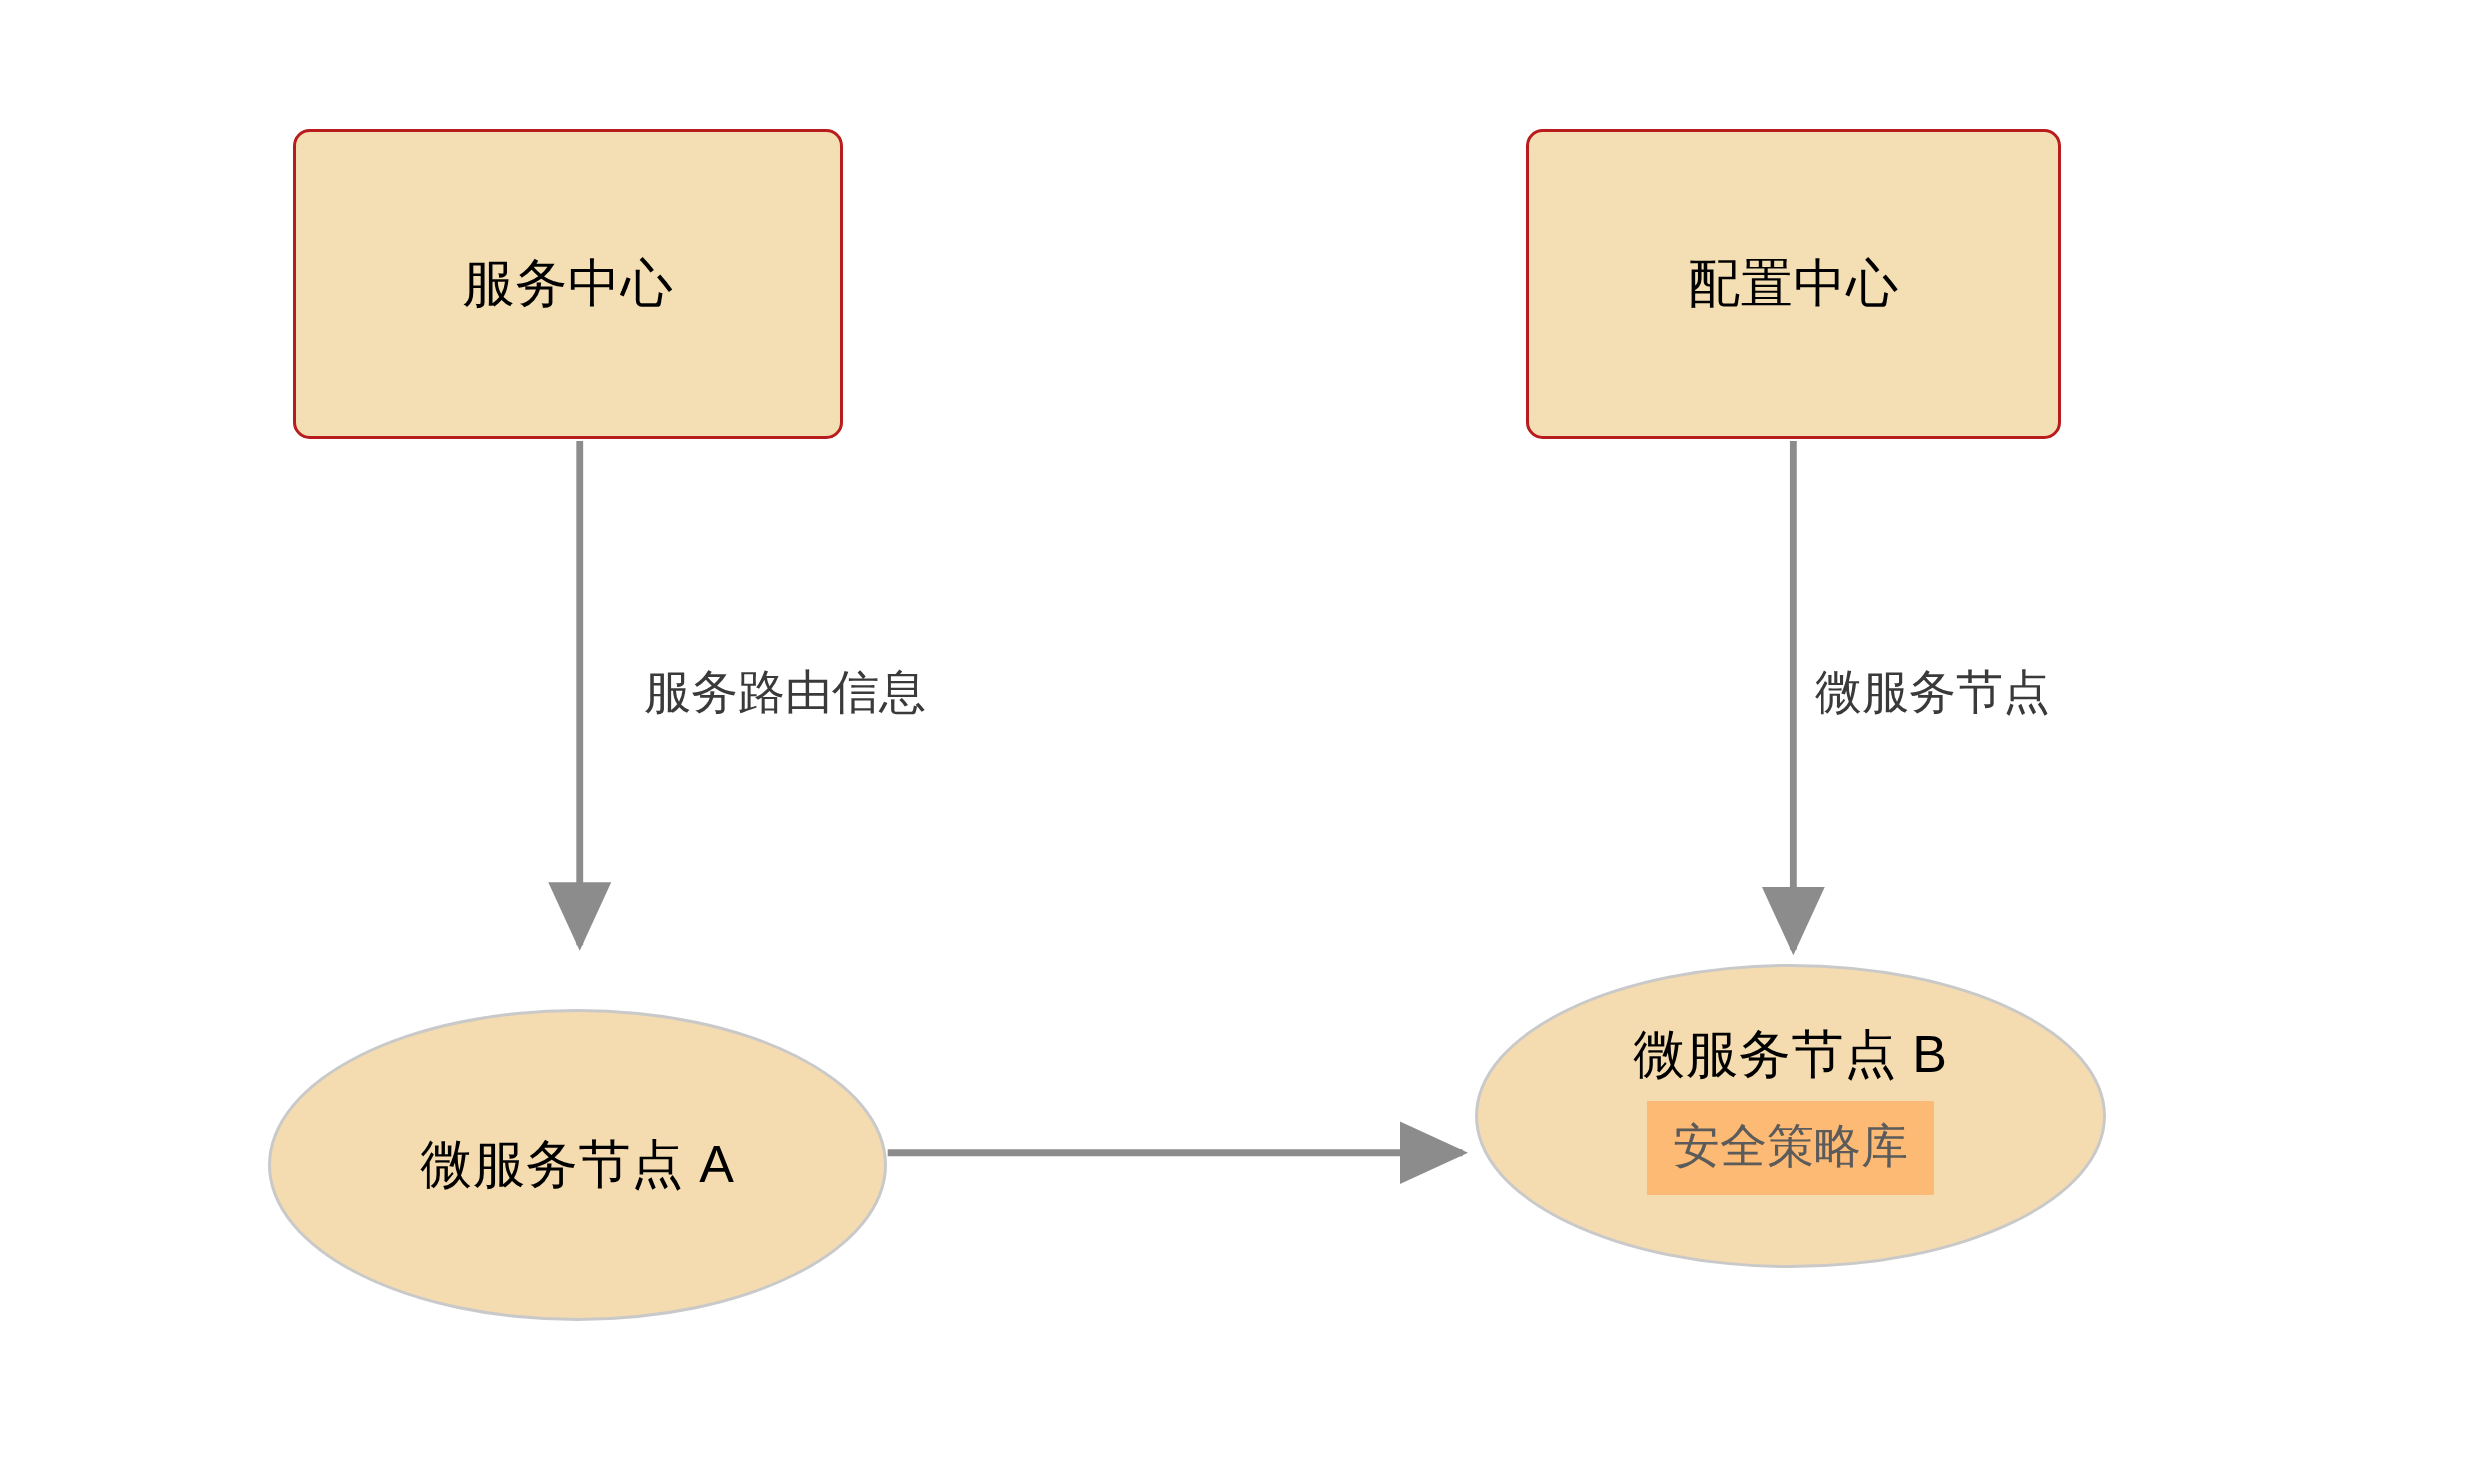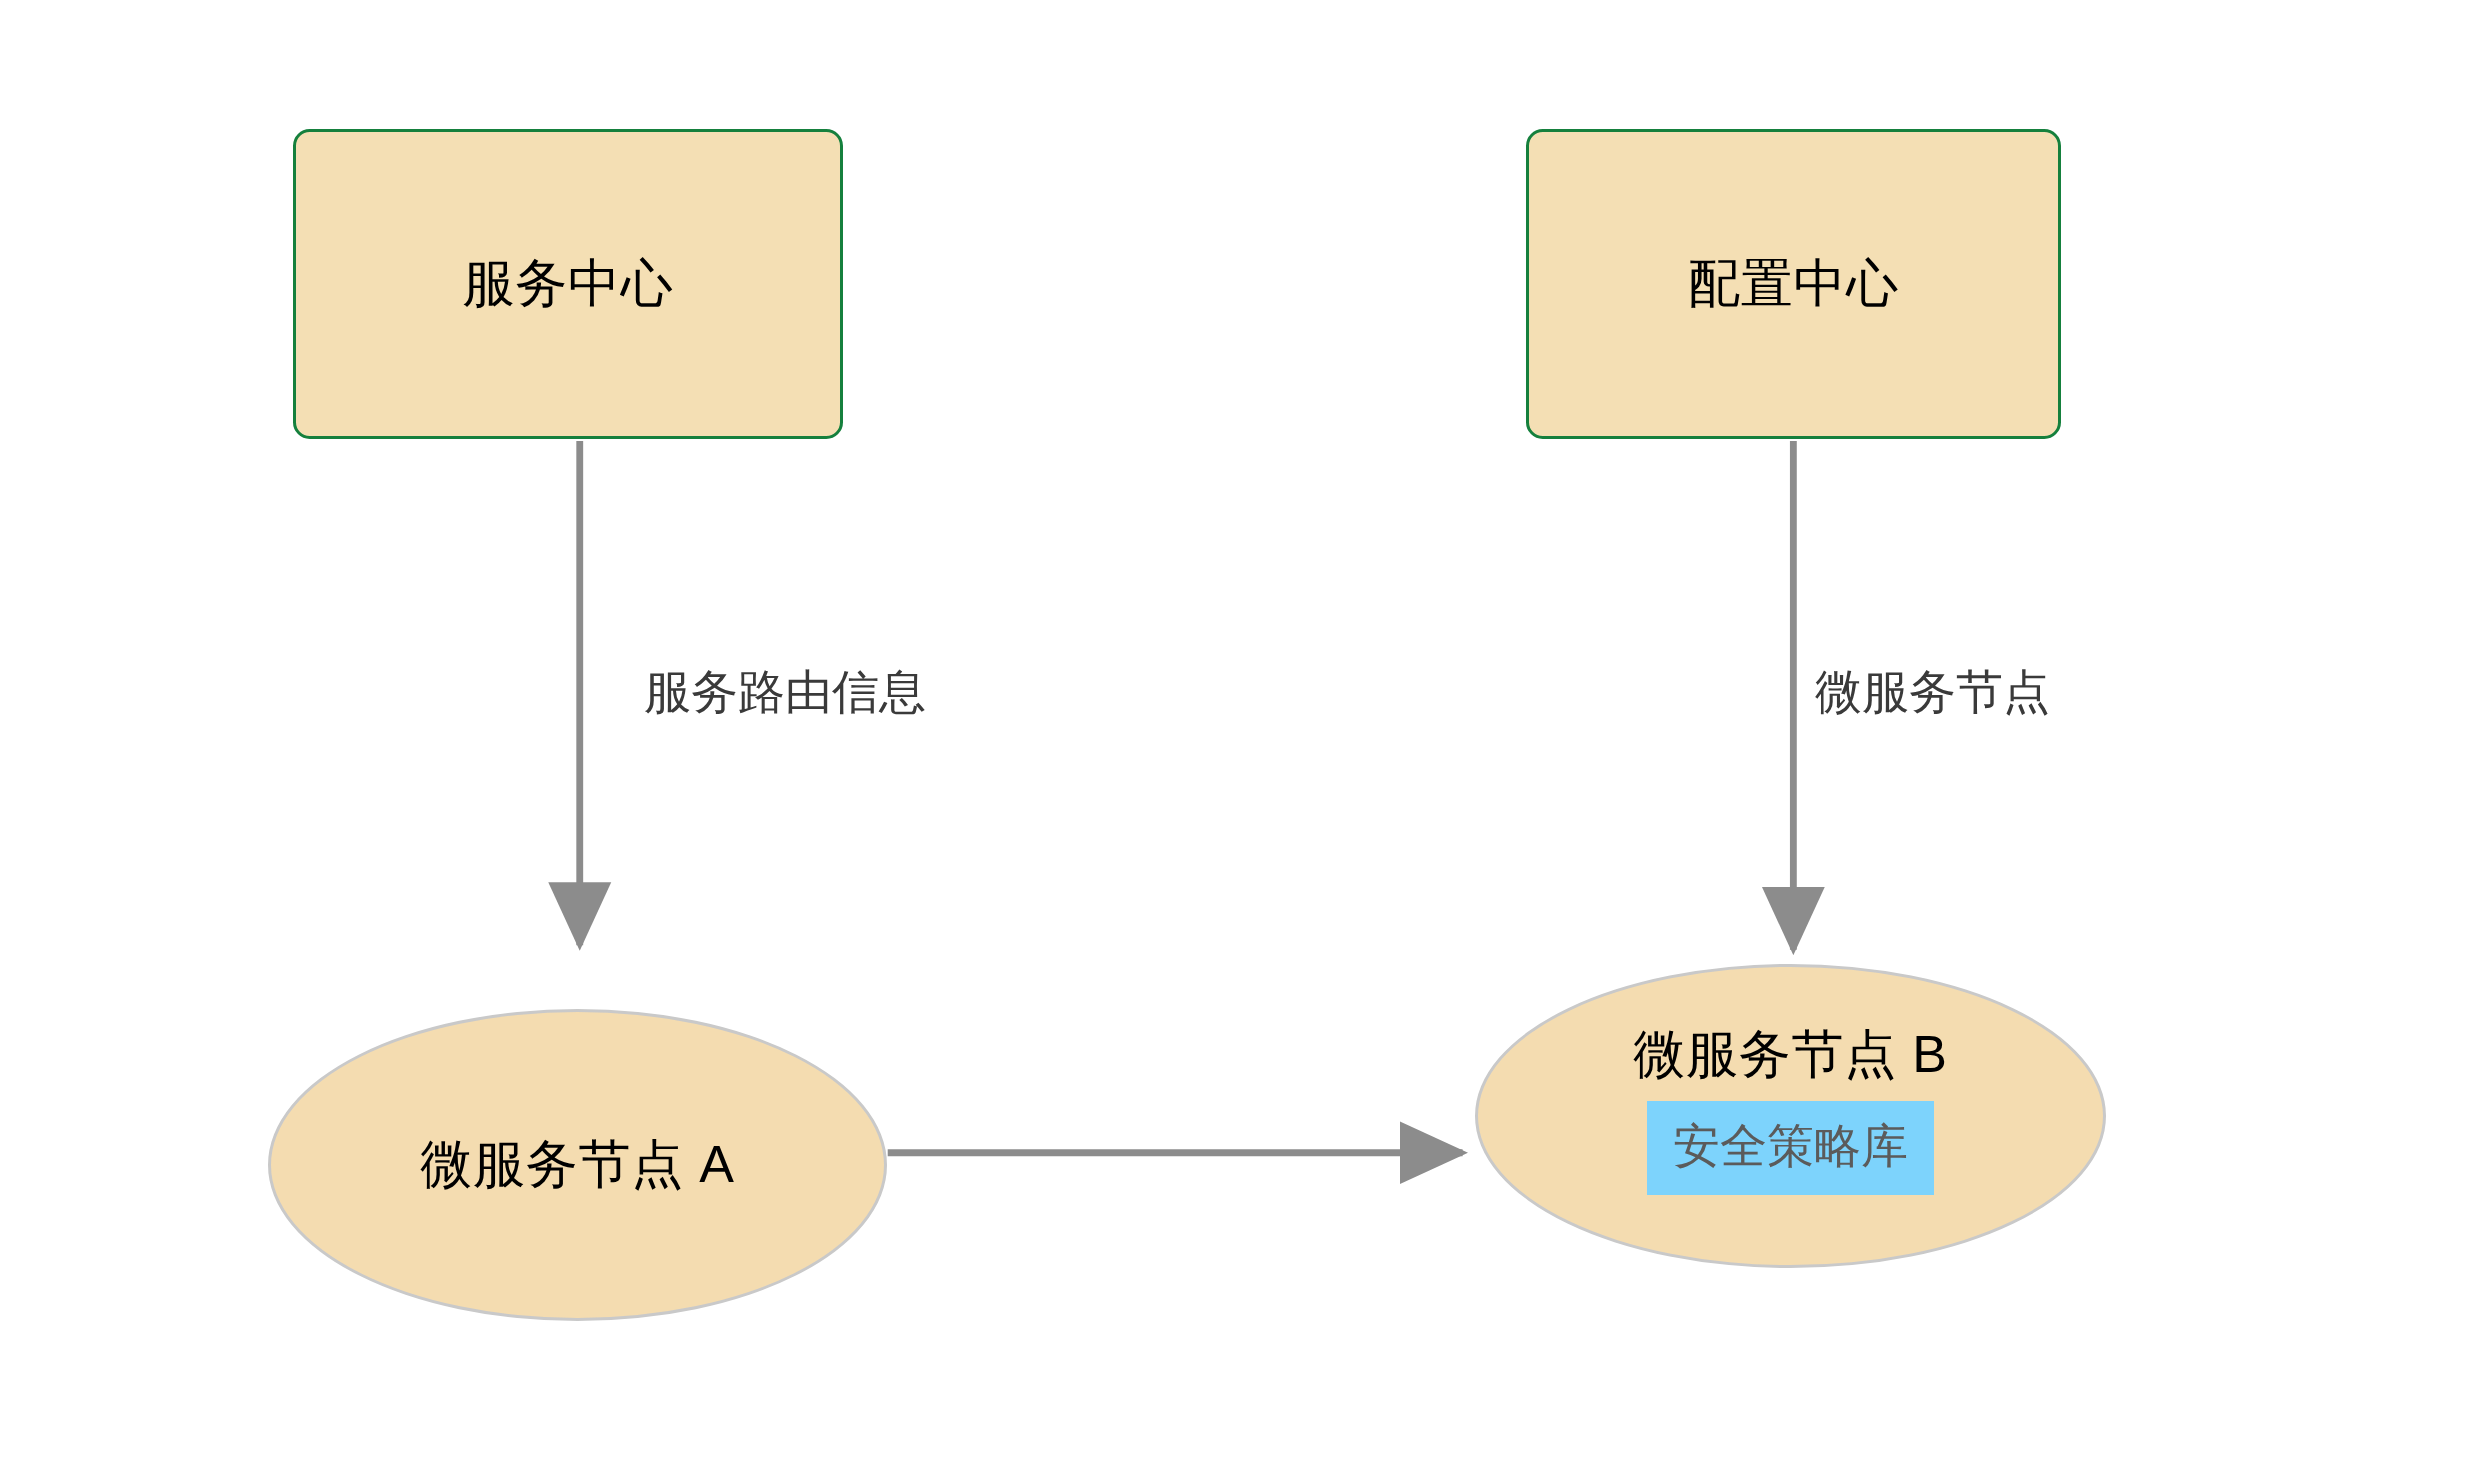--- a/index.html
+++ b/index.html
@@ -29,21 +29,21 @@
   .node {
     position: absolute;
     box-sizing: border-box;
     display: flex;
     flex-direction: column;
     align-items: center;
     justify-content: center;
   }
   .node-rect {
     background: #f4dfb4;
-    border: 3px solid #15803d;
+    border: 3px solid #b91c1c;
     border-radius: 16.7px;
   }
   .node-ellipse {
     background: #f4dcb0;
     border: 3.8px solid #c9c9c9;
     border-radius: 50%;
   }
   .node-label {
     font-size: 52px;
     line-height: 1.1;
@@ -66,21 +66,21 @@
   #ellipse-node-b {
     left: 1475px; top: 964px; width: 631px;  height: 304px;
   }
   #ellipse-node-b .node-label {
     margin-top: -10.6px;
   }
 
   
   .sub-chip {
     margin-top: 18px;
-    background: #7dd3fc;
+    background: #fdba74;
     color: #5b5b5b;
     font-size: 47px;
     line-height: 1;
     padding: 21px 26px 26px 26px;
     white-space: nowrap;
   }
 
   
   .edge-label {
     position: absolute;

